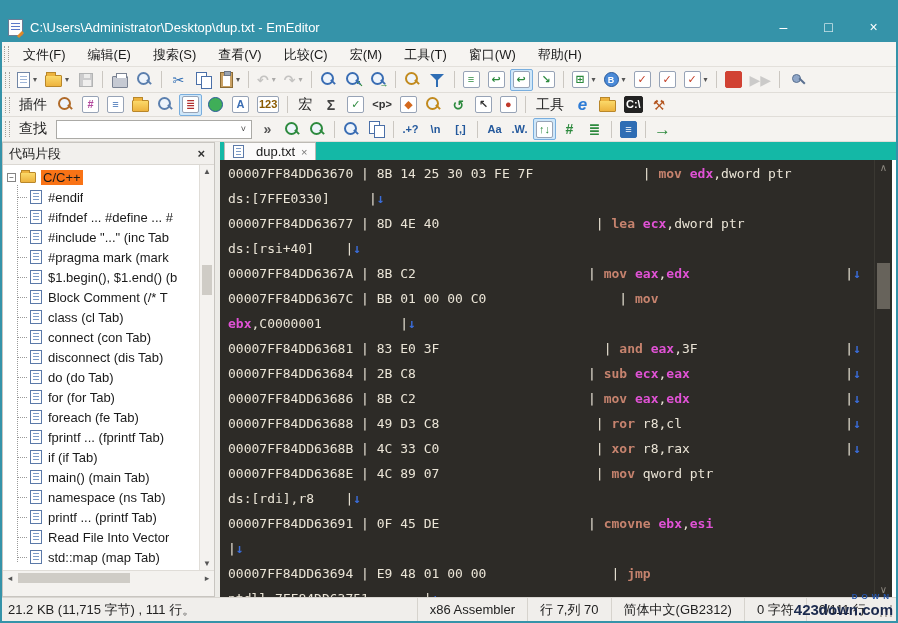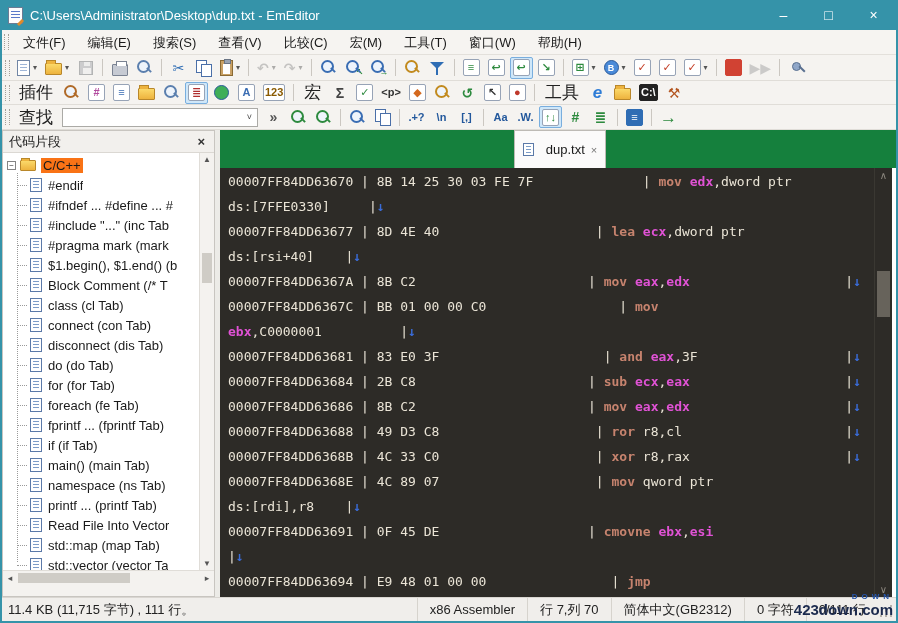--- a/index.html
+++ b/index.html
@@ -1,37 +1,37 @@
 <!DOCTYPE html>
 <html><head>
 <meta charset="utf-8">
 <style>
   * { box-sizing: border-box; }
   html,body { margin:0; padding:0; }
   body { width:898px; height:623px; font-family:"Liberation Sans","DejaVu Sans",sans-serif; overflow:hidden; }
 
-  .window { position:relative; width:898px; height:623px; background:#3593a9; padding:0 2px 2px 2px; display:flex; flex-direction:column; }
+  .window { position:relative; width:898px; height:623px; background:#3593a9; padding:12px 2px 2px 2px; display:flex; flex-direction:column; }
 
   
   .titlebar { height:30px; display:flex; align-items:center; color:#fff; font-size:13px; flex:0 0 auto; }
   .appico { width:15px; height:17px; background:#fdfdfd; border:1px solid #6b7c94; margin:0 7px 0 6px; position:relative; }
   .appico::before { content:""; position:absolute; left:2px; top:3px; right:2px; height:8px;
      background:repeating-linear-gradient(to bottom,#5b79c8 0 1px,transparent 1px 3px); }
   .appico::after { content:""; position:absolute; right:-2px; bottom:-1px; width:7px; height:3px; background:#e08a28; transform:rotate(-45deg); }
   .tb-title { flex:1; white-space:nowrap; overflow:hidden; }
   .winbtn { width:45px; height:30px; display:flex; align-items:center; justify-content:center; font-size:14px; color:#fff; }
 
   
   .menubar { height:25px; background:#f6f4f1; border-bottom:1px solid #e3e0db; display:flex; align-items:center; }
   .mi { padding:0 11px; font-size:13px; line-height:25px; color:#1a1a1a; }
   .toolbar { background:#f5f3f0; border-bottom:1px solid #e0ddd8; display:flex; align-items:center; padding-left:1px; }
   #tb1 { height:26px; } #tb2 { height:24px; } #findbar { height:25px; }
   .grip { width:5px; height:16px; margin:0 3px 0 2px; border-left:1px dotted #a39f98; border-right:1px dotted #a39f98; }
   .tbsep { width:1px; height:17px; background:#cbc7c1; margin:0 4px; flex:0 0 auto; }
-  .tblabel { font-size:17px; color:#222; margin:0 6px; white-space:nowrap; }
+  .tblabel { font-size:14px; color:#222; margin:0 6px; white-space:nowrap; }
   .tbi { height:22px; min-width:23px; padding:0 2px; display:flex; align-items:center; justify-content:center; position:relative; border:1px solid transparent; border-radius:2px; margin:0 1px; }
   .tbi.on { background:#cfe7f9; border-color:#79aede; }
   .tbi.dis { opacity:.45; filter:grayscale(.8); }
   .dd { font-size:8px; color:#555; margin-left:3px; }
   .gly { font-size:14px; line-height:1; font-weight:bold; }
   .gly.small { font-size:11px; font-weight:bold; }
   .gly.big { font-size:17px; }
 
   
   .ic { display:inline-block; position:relative; }
@@ -89,21 +89,21 @@
   .vscroll .arr { position:absolute; left:0; width:100%; text-align:center; font-size:8px; color:#555; }
   .vscroll .thumb { position:absolute; left:2px; right:2px; top:100px; height:30px; background:#cfccc6; }
   .hscroll { height:15px; background:#f4f2ef; border-top:1px solid #e0ddd8; position:relative; flex:0 0 auto; }
   .hscroll .arr { position:absolute; top:0; height:100%; width:14px; text-align:center; font-size:9px; color:#555; line-height:14px; }
   .hscroll .thumb { position:absolute; top:2px; height:10px; left:15px; width:112px; background:#cfccc6; }
   .side-foot { height:11px; background:#f4f2ef; flex:0 0 auto; }
   .splitter { width:5px; background:#ecebe7; flex:0 0 auto; }
 
   
   .edcol { flex:1; display:flex; flex-direction:column; min-width:0; }
-  .tabbar { height:38px; background:#15803d; display:flex; align-items:stretch; padding-left:4px; flex:0 0 auto;justify-content:center; }
+  .tabbar { height:18px; background:#14b8a6; display:flex; align-items:stretch; padding-left:4px; flex:0 0 auto; }
   .tab { background:#fbfafa; border:1px solid #bdbab5; border-bottom:none; display:flex; align-items:center; gap:6px; padding:0 8px; font-size:13px; color:#1a1a1a; }
   .tab .tdoc { width:11px; height:13px; }
   .tab .x { color:#777; font-size:11px; }
   .editor-wrap { flex:1; display:flex; min-height:0; background:#2d2b27; position:relative; }
   .editor { flex:1; overflow:hidden; font-family:"DejaVu Sans Mono","Liberation Mono",monospace; font-size:13px; line-height:25px; padding:1px 0 0 8px; white-space:pre; color:#eae4d6; }
   .eline { display:flex; }
   .tail { margin-left:auto; padding-right:13px; }
   .cp { color:#eae4d6; } .cm { color:#c6836e; font-weight:bold; } .cr { color:#e052d5; font-weight:bold;margin-top:22px; } .ca { color:#3a6cd8; font-weight:bold; }
   .vsb { width:18px; background:#2d2b27; border-left:1px solid #3a3832; position:relative; flex:0 0 auto; }
   .vsb .arr { position:absolute; top:2px; width:100%; text-align:center; color:#8d8880; font-size:10px; }
@@ -521,21 +521,21 @@
           <span class="arr">∧</span>
           <span class="thumb"></span>
           <span class="arr btm">∨</span>
         </div>
         <div class="edstrip"></div>
       </div>
     </div>
   </div>
 
   <div class="statusbar">
-    <span class="st-left">11.4 KB (11,715 字节) , 111 行。</span>
+    <span class="st-left">21.2 KB (11,715 字节) , 111 行。</span>
     <span class="st-right" id="st-right">
         <span class="seg">x86 Assembler</span>
         <span class="seg">行 7,列 70</span>
         <span class="seg">简体中文(GB2312)</span>
         <span class="seg">0 字符</span>
         <span class="seg">0/111 行</span>
       </span>
     <span class="rgrip"></span>
   </div>
 

